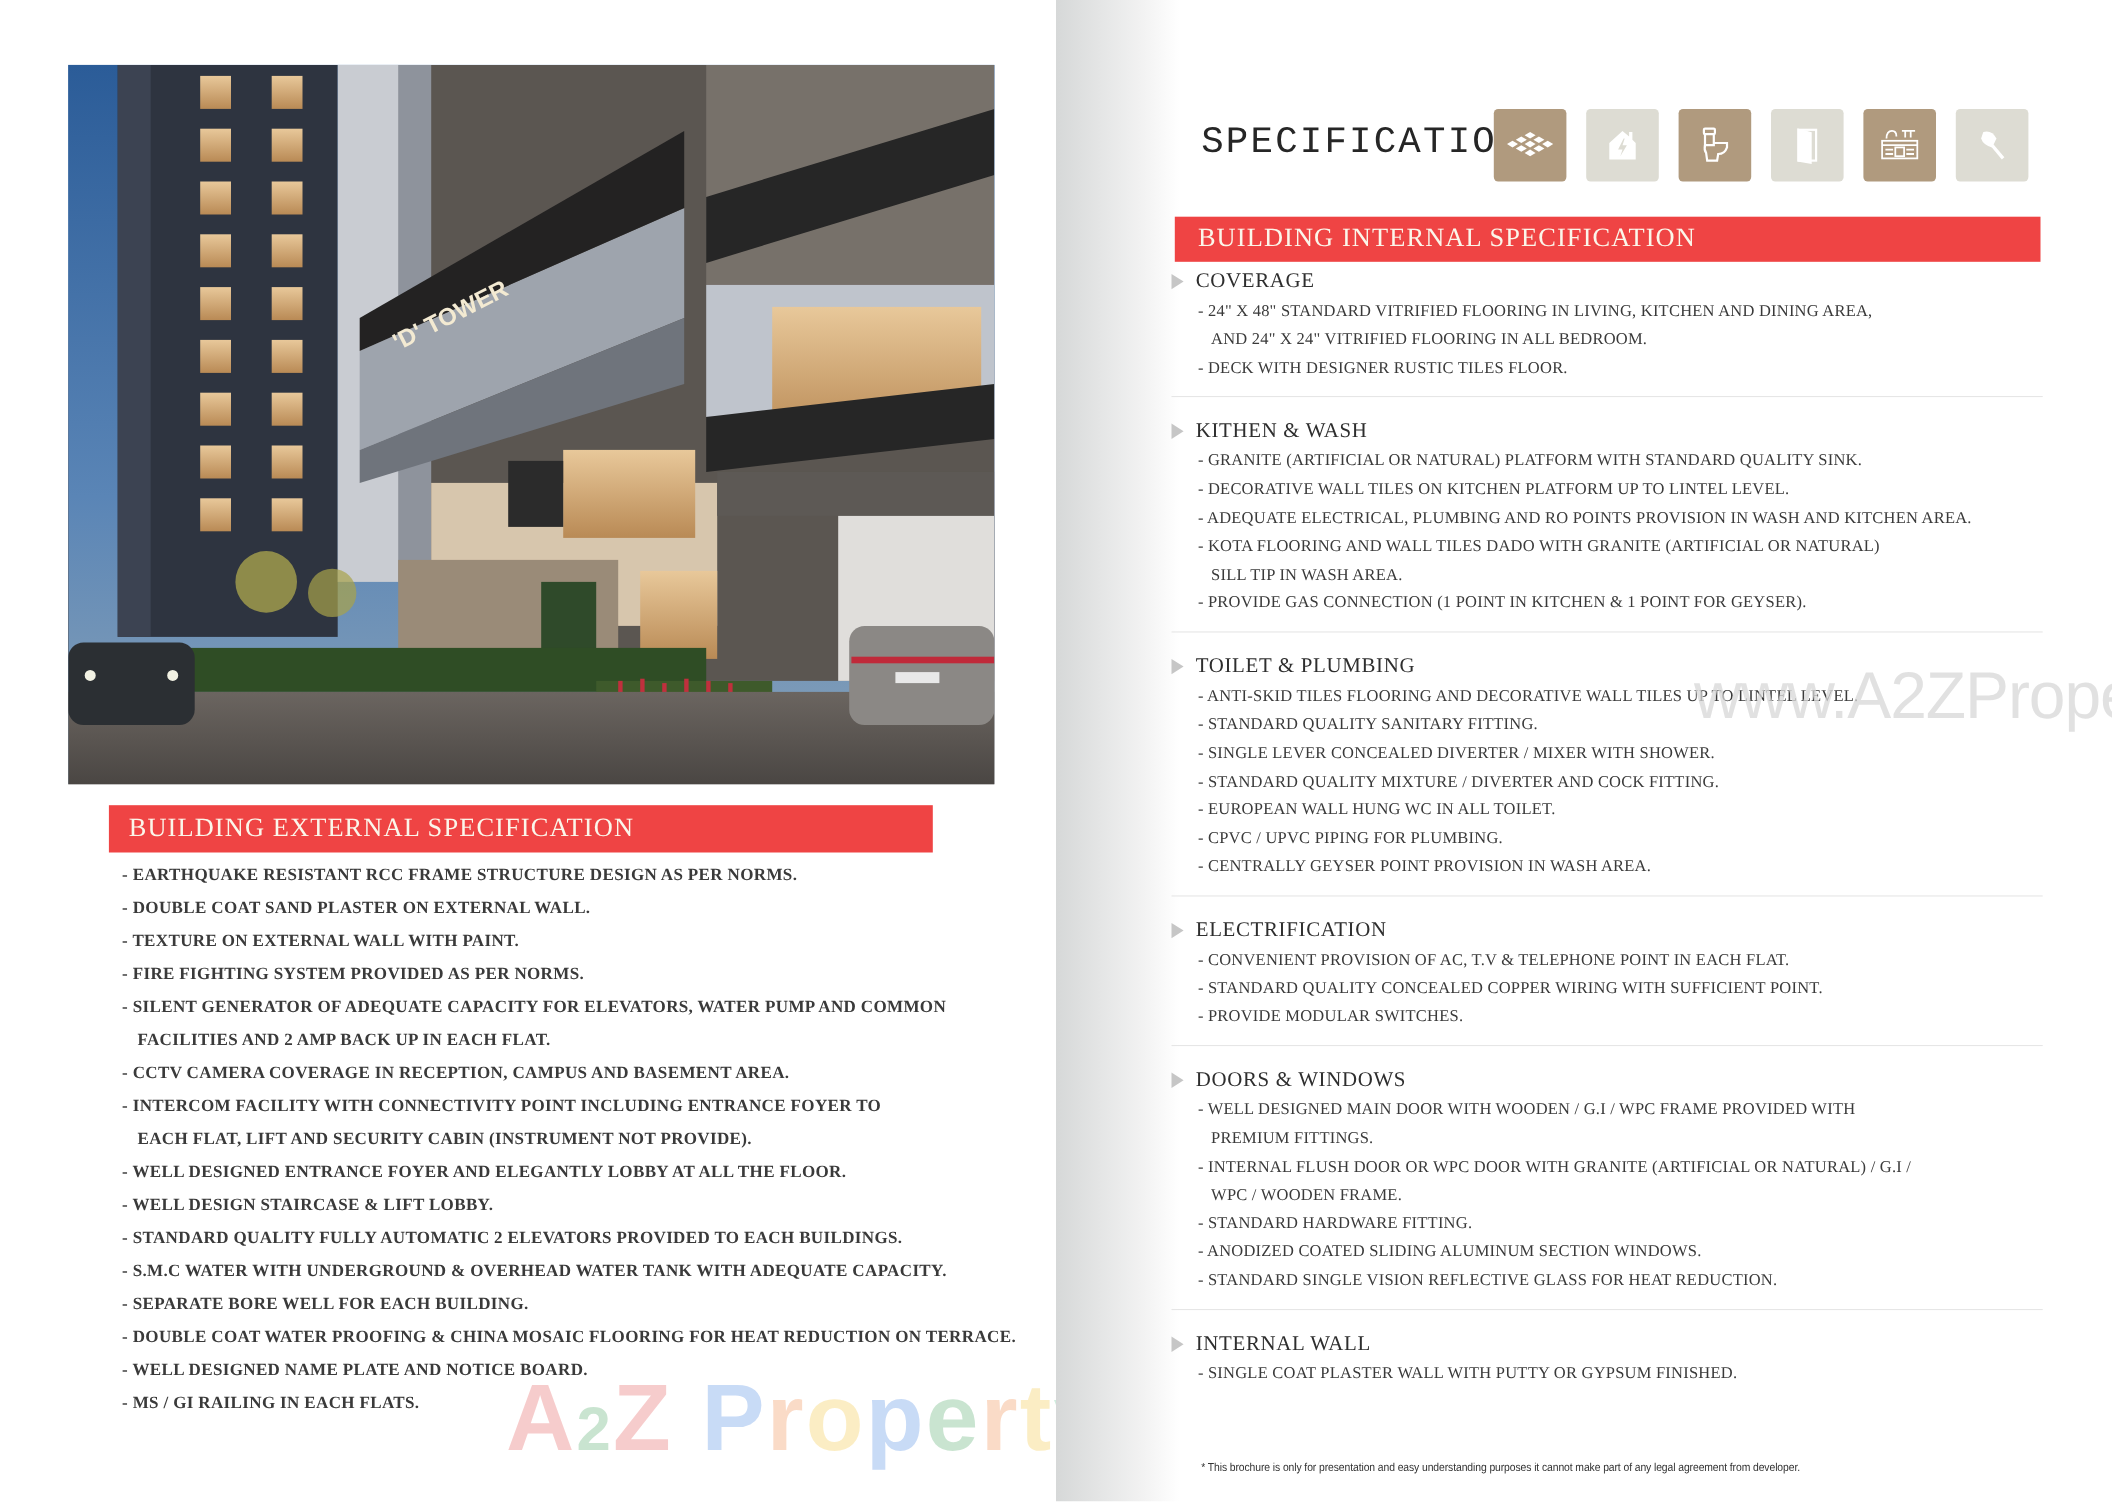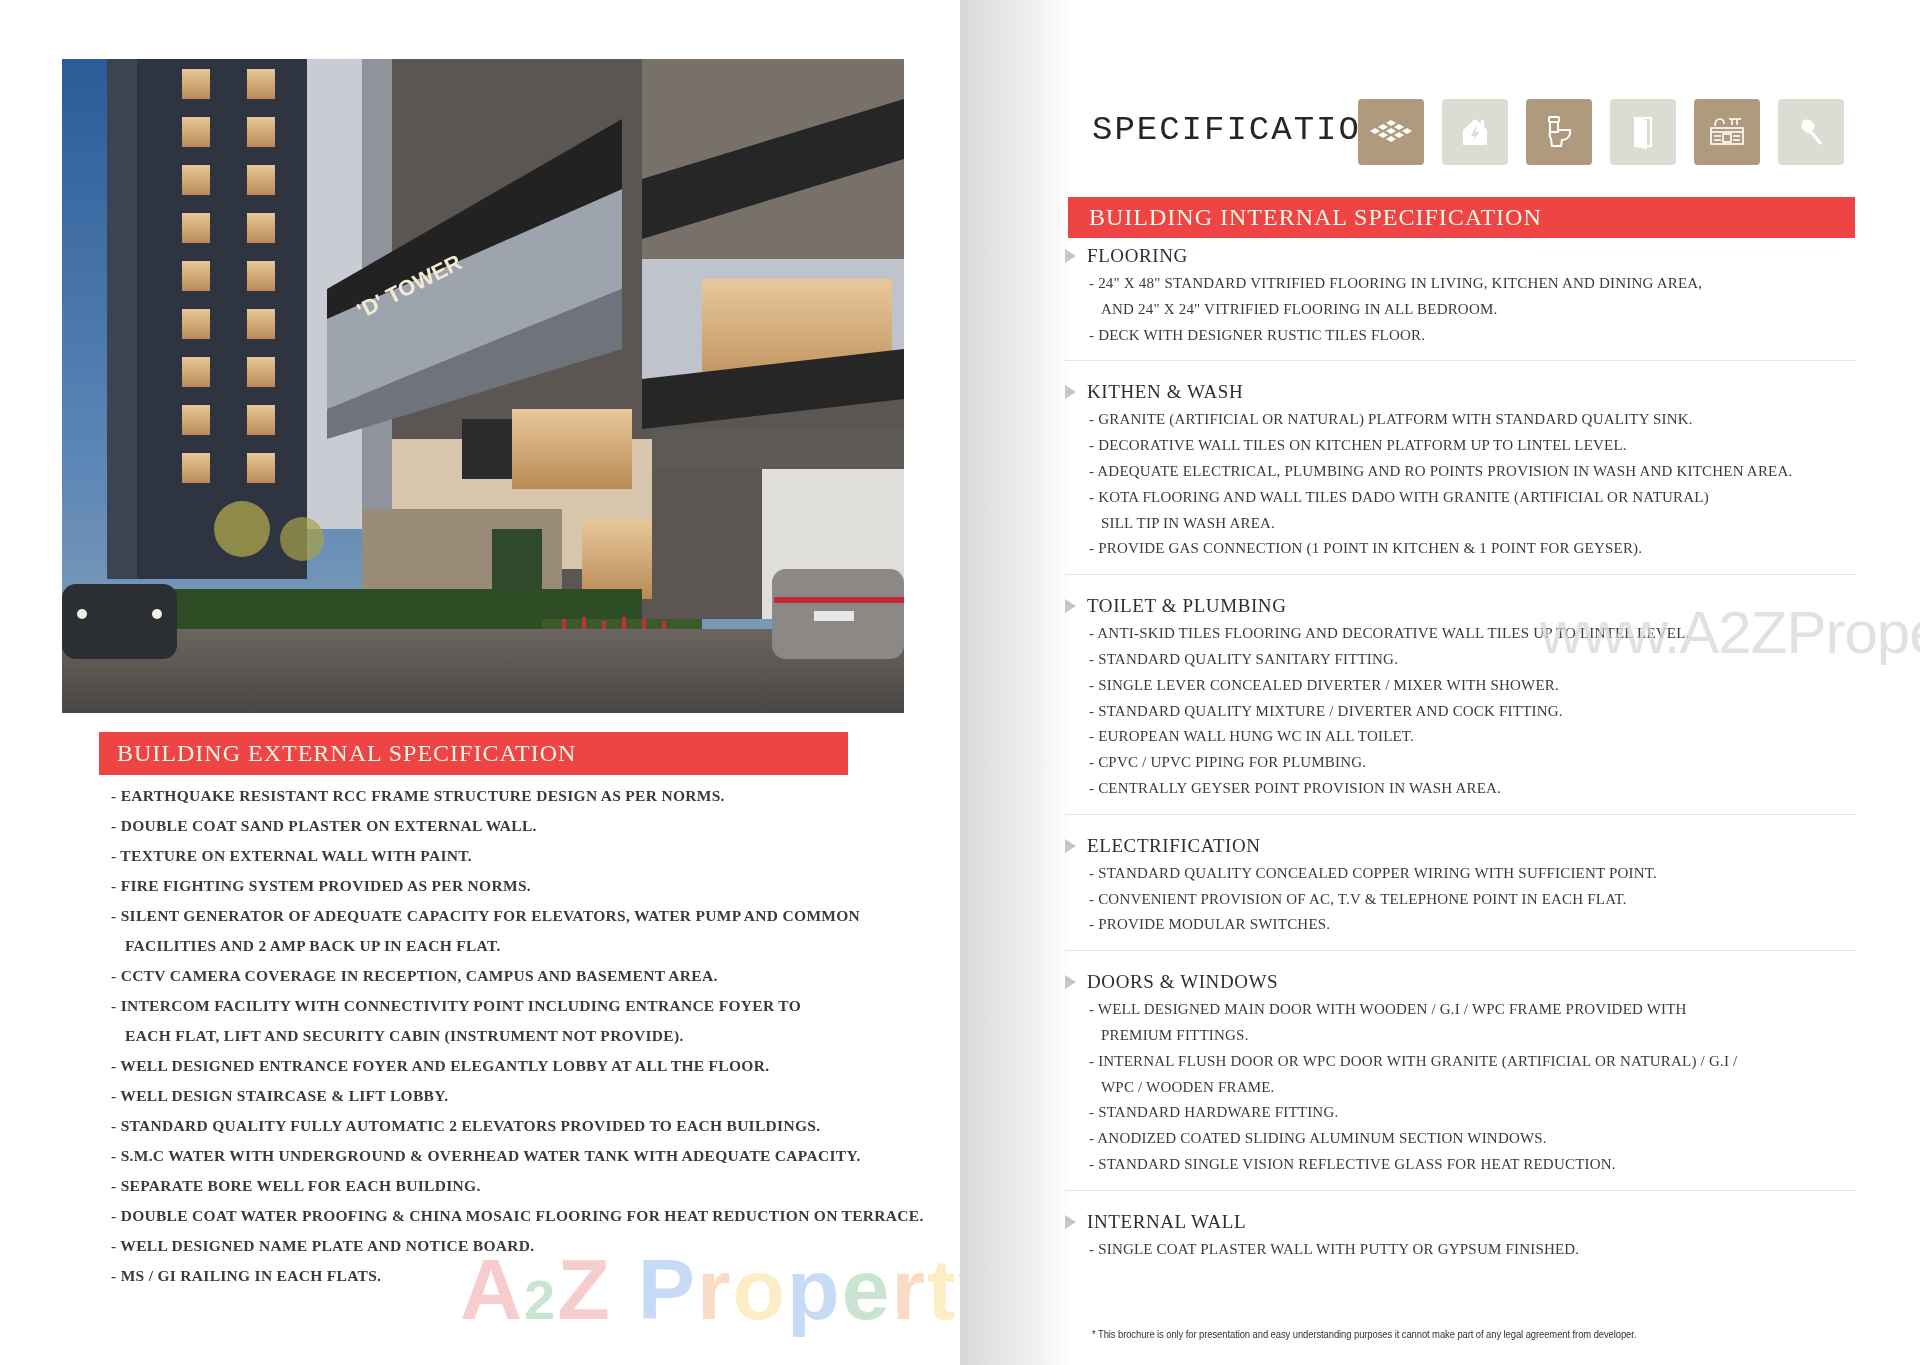--- a/index.html
+++ b/index.html
@@ -277,21 +277,21 @@
 
 <div class="banner banner-int">
   <span>BUILDING INTERNAL SPECIFICATION</span>
 </div>
 
 <div class="int-sections">
 
   <div class="int-section">
     <div class="sec-head">
         <span class="sec-arrow"></span>
-        <span class="sec-title">FLOORING</span>
+        <span class="sec-title">COVERAGE</span>
       </div>
     <ul class="sec-items">
       <li>- 24" X 48" STANDARD VITRIFIED FLOORING IN LIVING, KITCHEN AND DINING AREA,
 AND 24" X 24" VITRIFIED FLOORING IN ALL BEDROOM.</li>
       <li>- DECK WITH DESIGNER RUSTIC TILES FLOOR.</li>
     </ul>
   </div>
 
   <div class="int-section">
     <div class="sec-head">
@@ -323,22 +323,22 @@
       <li>- CENTRALLY GEYSER POINT PROVISION IN WASH AREA.</li>
     </ul>
   </div>
 
   <div class="int-section">
     <div class="sec-head">
         <span class="sec-arrow"></span>
         <span class="sec-title">ELECTRIFICATION</span>
       </div>
     <ul class="sec-items">
+      <li>- CONVENIENT PROVISION OF AC, T.V  &amp; TELEPHONE POINT IN EACH FLAT.</li>
       <li>- STANDARD QUALITY CONCEALED COPPER WIRING WITH SUFFICIENT POINT.</li>
-      <li>- CONVENIENT PROVISION OF AC, T.V  &amp; TELEPHONE POINT IN EACH FLAT.</li>
       <li>- PROVIDE MODULAR SWITCHES.</li>
     </ul>
   </div>
 
   <div class="int-section">
     <div class="sec-head">
         <span class="sec-arrow"></span>
         <span class="sec-title">DOORS &amp; WINDOWS</span>
       </div>
     <ul class="sec-items">

